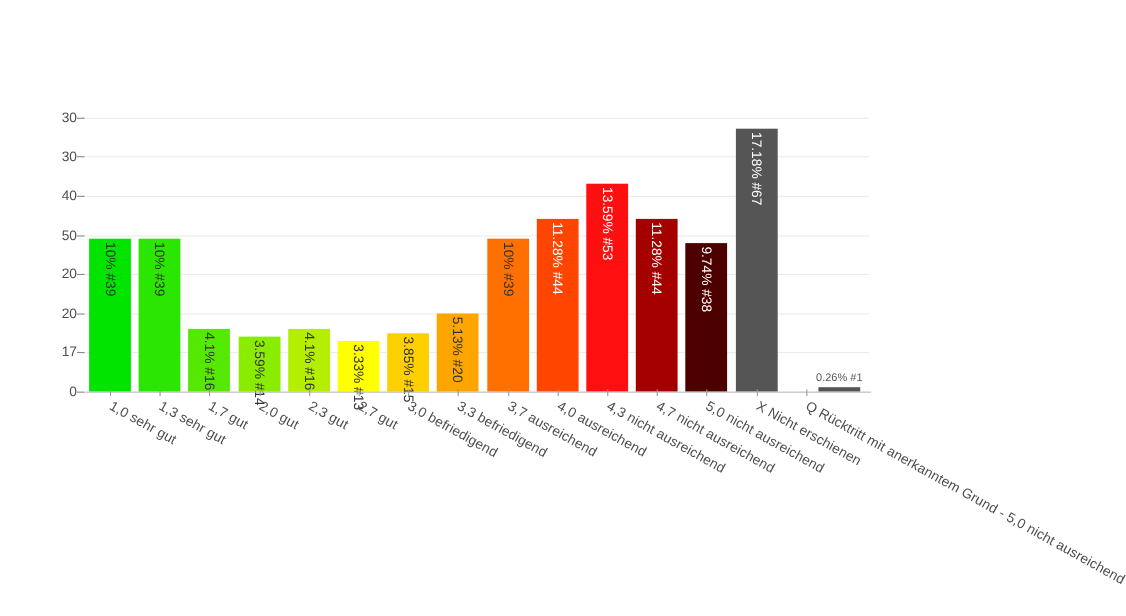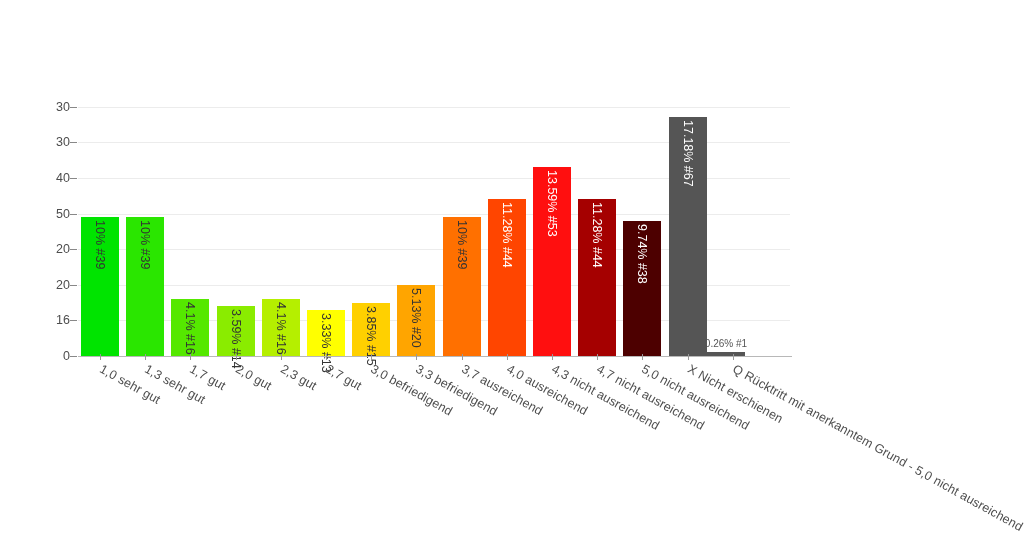--- a/index.html
+++ b/index.html
@@ -142,21 +142,21 @@
         <div class="gridline" style="top: 81.9178px;"></div>
         <div class="gridline" style="top: 46.3014px;"></div>
         <div class="gridline" style="top: 10.6849px;"></div>
       </div>
     <div id="ytick-layer">
         <div style="position: absolute; left: 0px; top: 260px;">
           <div class="ytick-label">0</div>
           <div class="ytick-dash"></div>
         </div>
         <div style="position: absolute; left: 0px; top: 224.384px;">
-          <div class="ytick-label">16</div>
+          <div class="ytick-label">17</div>
           <div class="ytick-dash"></div>
         </div>
         <div style="position: absolute; left: 0px; top: 188.767px;">
           <div class="ytick-label">20</div>
           <div class="ytick-dash"></div>
         </div>
         <div style="position: absolute; left: 0px; top: 153.151px;">
           <div class="ytick-label">20</div>
           <div class="ytick-dash"></div>
         </div>
@@ -241,21 +241,21 @@
         <div class="bar" title="5,0 nicht ausreichend: 9.74% #38" style="left: 545.4px; width: 38px; height: 135.342px; background: rgb(77, 0, 0);">
           <div class="bar-label-wrap">
             <div class="bar-label-rot" style="color: rgb(255, 255, 255);">9.74% #38</div>
           </div>
         </div>
         <div class="bar" title="X Nicht erschienen: 17.18% #67" style="left: 590.6px; width: 38px; height: 238.63px; background: rgb(85, 85, 85);">
           <div class="bar-label-wrap">
             <div class="bar-label-rot" style="color: rgb(255, 255, 255);">17.18% #67</div>
           </div>
         </div>
-        <div class="bar" title="Q Rücktritt mit anerkanntem Grund - 5,0 nicht ausreichend - Q Keine Beurteilung: 0.26% #1" style="left: 629px; width: 38px; height: 3.56164px; background: rgb(85, 85, 85);">
+        <div class="bar" title="Q Rücktritt mit anerkanntem Grund - 5,0 nicht ausreichend - Q Keine Beurteilung: 0.26% #1" style="left: 666px; width: 38px; height: 3.56164px; background: rgb(85, 85, 85);">
           <div class="bar-label-outside" style="color: rgb(85, 85, 85);">0.26% #1</div>
         </div>
       </div>
   </div>
 
   <div class="baseline"></div>
 
   <div class="xlabels" id="xlabels-layer">
       <div class="xtick" style="left: 22px;"></div>
       <div class="xlabel" style="left: 26px;">1,0 sehr gut</div>

